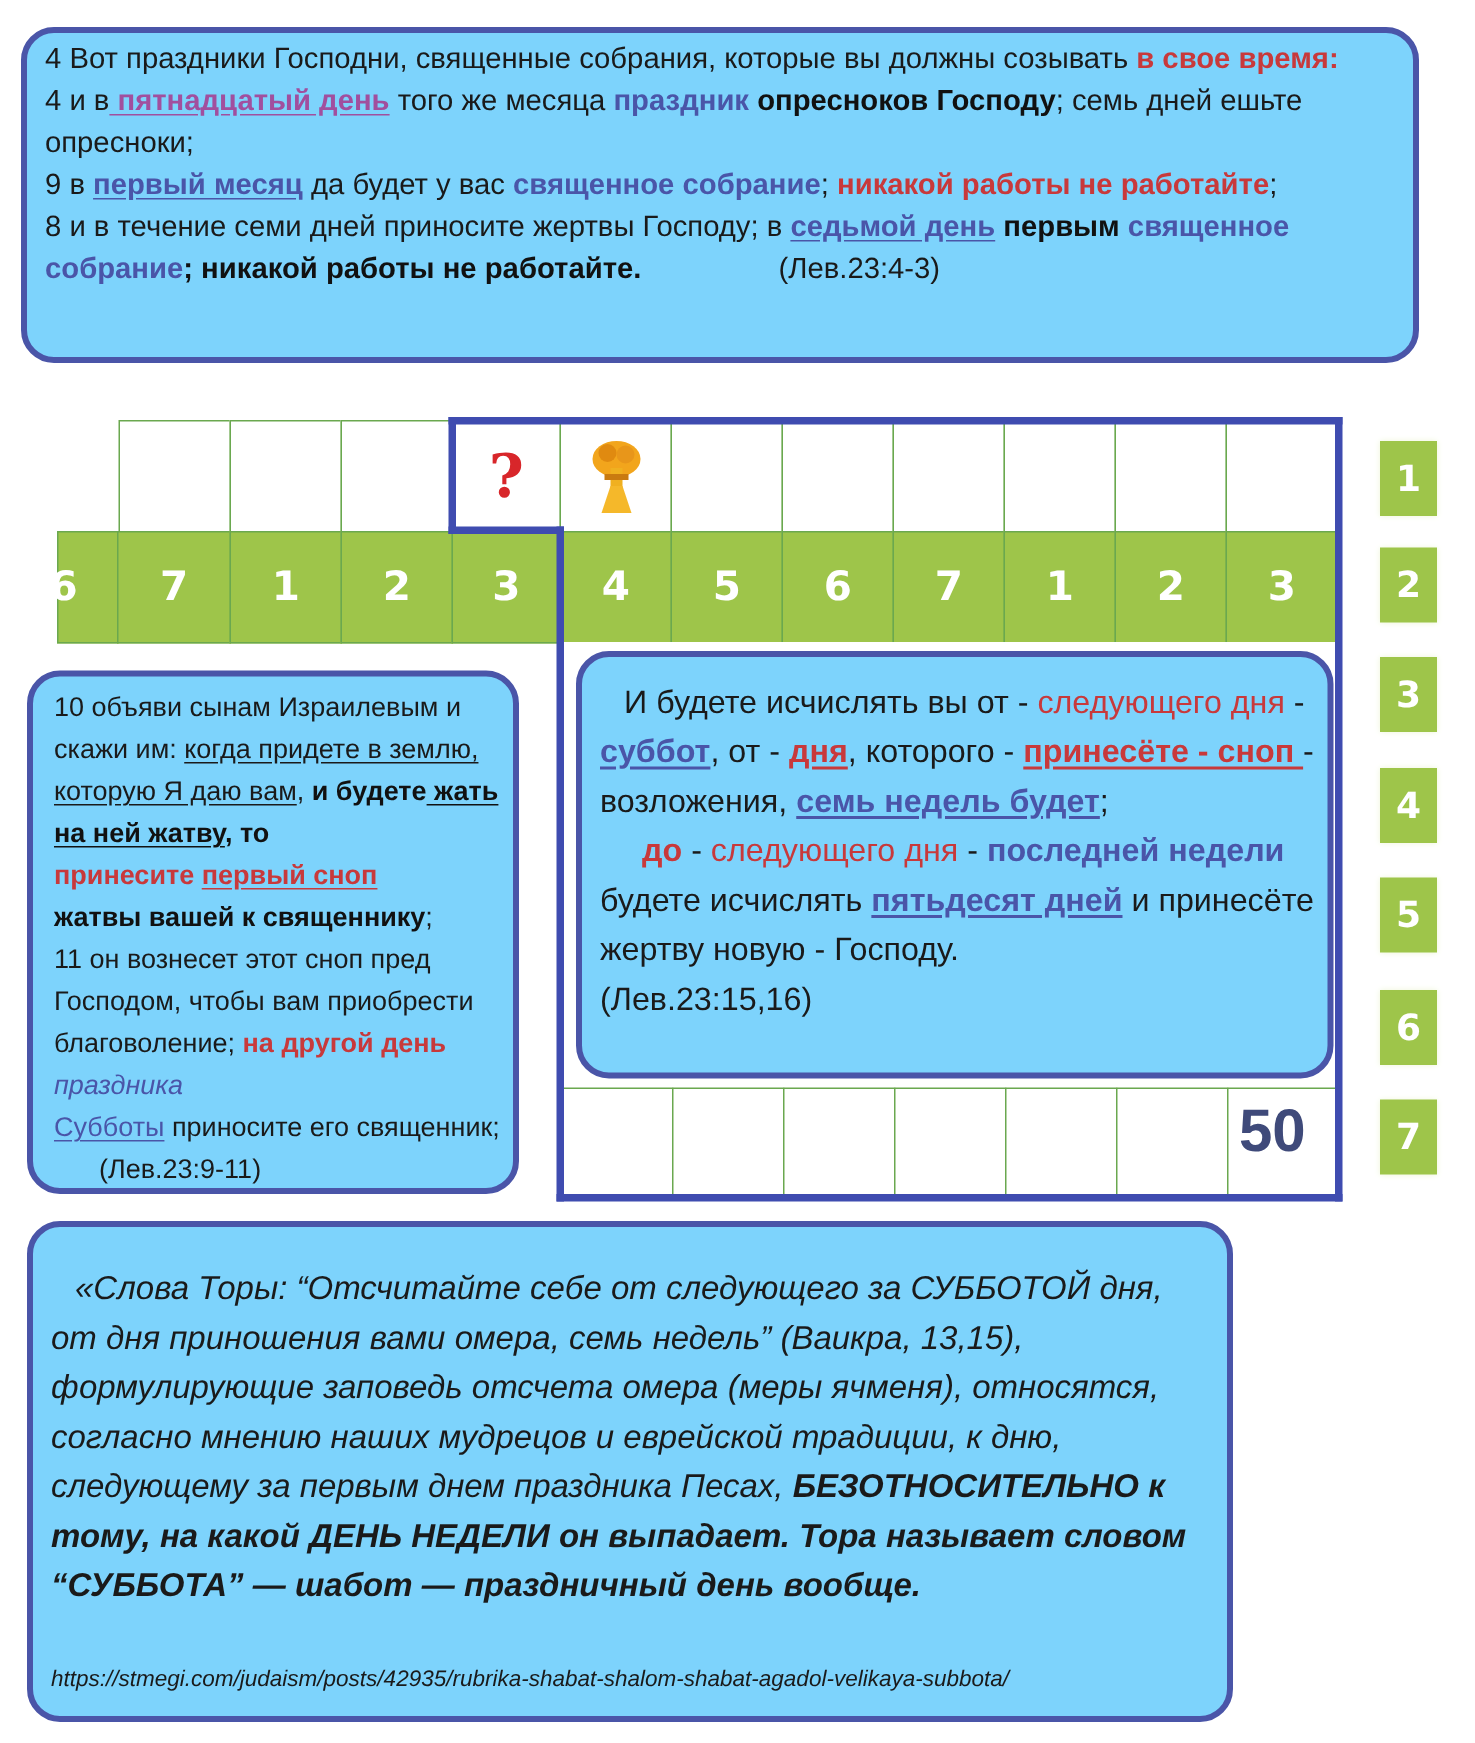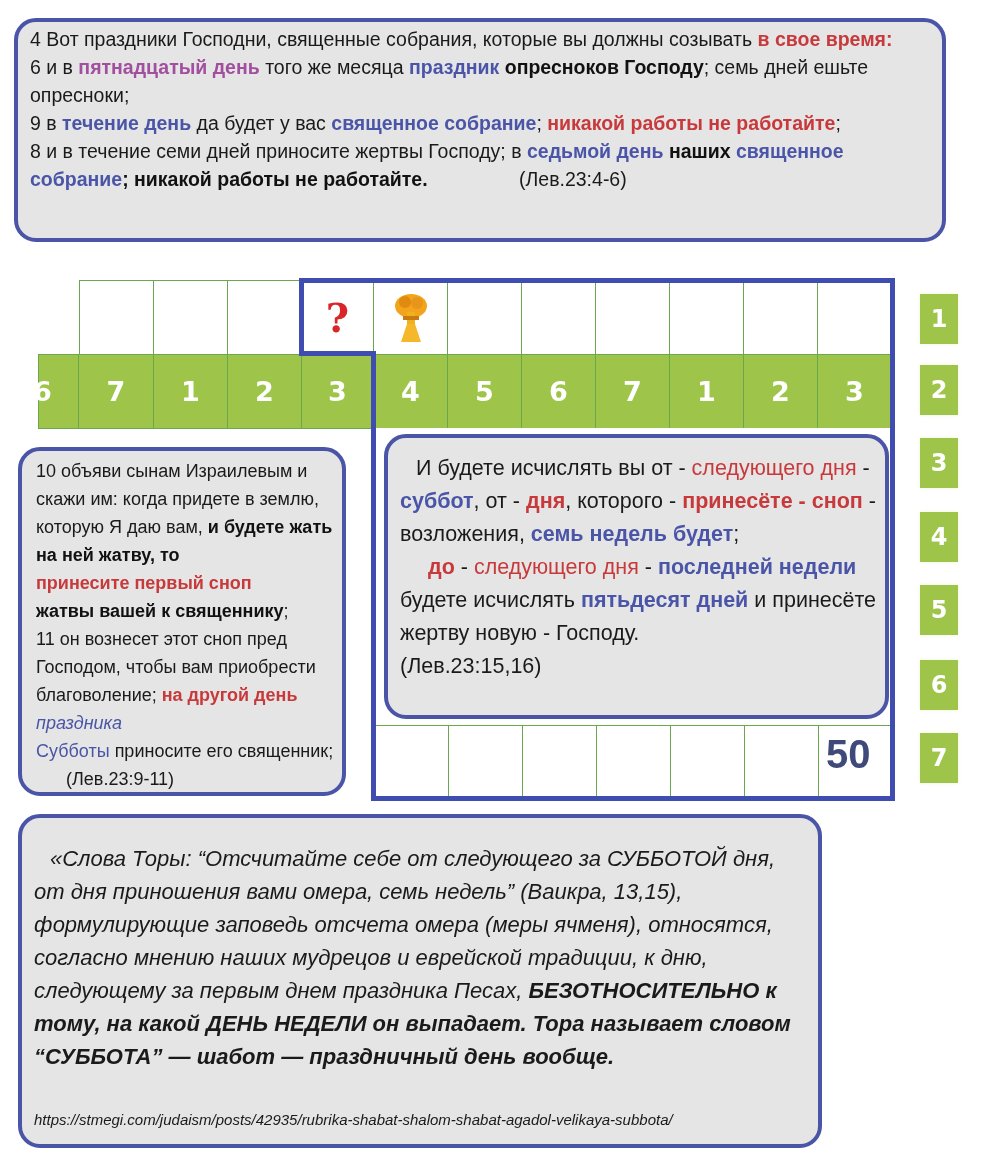--- a/index.html
+++ b/index.html
@@ -1,30 +1,30 @@
 <!DOCTYPE html>
 <html><head>
 <meta charset="utf-8">
 <style>
   html, body { margin: 0; padding: 0; background: #ffffff; }
   body { width: 983px; height: 1162px; position: relative; overflow: hidden;
          font-family: "Liberation Sans", sans-serif; color: #1a1a1a; }
 
-  .box { position: absolute; box-sizing: border-box; background: #e5e5e5;
+  .box { position: absolute; box-sizing: border-box; background: #7dd3fc;
          border: 4px solid #4a55a8; border-radius: 22px; }
 
   
   #top-box { left: 14px; top: 18px; width: 932px; height: 224px;
              padding: 3px 10px 0 12px; font-size: 19.5px; line-height: 28px; }
 
   .red { color: #c8393b; font-weight: bold; }
   .blue { color: #4a55a8; font-weight: bold; }
   .purple { color: #a14f9e; font-weight: bold; }
   .bold { font-weight: bold; color: #111; }
-  .u { text-underline-offset: 3px; }
+  .u { text-decoration: underline; text-underline-offset: 3px; }
   .ital-blue { color: #4a55a8; font-style: italic; }
   .redplain { color: #c8393b; }
 
   
   .cell { position: absolute; box-sizing: border-box; }
   .white-cell { background: #fff; border: 1.5px solid #6aa84f; }
   .green-cell { background: #9ec54a; border: 1.5px solid #6aa84f; color: #fff;
                 font-family: "DejaVu Sans", sans-serif; font-weight: bold; font-size: 27px;
                 display: flex; align-items: center; justify-content: center; }
   .week-badge { position: absolute; left: 920px; width: 38px; height: 50px; background: #9ec54a;
@@ -53,28 +53,28 @@
   #source-url { display: block; margin-top: 30px; font-size: 15px; }
 </style>
 </head>
 <body>
 
 <div id="top-box" class="box">
   <div>
     <span>4 Вот праздники Господни, священные собрания, которые вы должны созывать </span><span class="red">в свое время:</span>
   </div>
   <div>
-    <span>6 и в</span><span class="purple u"> пятнадцатый день</span><span> того же месяца </span><span class="blue">праздник</span><span class="bold"> опресноков Господу</span><span>; семь дней ешьте опресноки;</span>
+    <span>4 и в</span><span class="purple u"> пятнадцатый день</span><span> того же месяца </span><span class="blue">праздник</span><span class="bold"> опресноков Господу</span><span>; семь дней ешьте опресноки;</span>
   </div>
   <div>
-    <span>9 в </span><span class="blue u">течение день</span><span> да будет у вас </span><span class="blue">священное собрание</span><span>; </span><span class="red">никакой работы не работайте</span><span>;</span>
+    <span>9 в </span><span class="blue u">первый месяц</span><span> да будет у вас </span><span class="blue">священное собрание</span><span>; </span><span class="red">никакой работы не работайте</span><span>;</span>
   </div>
   <div>
-    <span>8 и в течение семи дней приносите жертвы Господу; в </span><span class="blue u">седьмой день</span><span class="bold"> наших </span><span class="blue">священное собрание</span><span class="bold">; никакой работы не работайте.</span>
-    <span style="margin-left:86px">(Лев.23:4-6)</span>
+    <span>8 и в течение семи дней приносите жертвы Господу; в </span><span class="blue u">седьмой день</span><span class="bold"> первым </span><span class="blue">священное собрание</span><span class="bold">; никакой работы не работайте.</span>
+    <span style="margin-left:86px">(Лев.23:4-3)</span>
   </div>
 </div>
 
 <div id="calendar">
 
   <div class="cell white-cell" style="left:79px;top:280px;width:75px;height:75px"></div>
   <div class="cell white-cell" style="left:153px;top:280px;width:75px;height:75px"></div>
   <div class="cell white-cell" style="left:227px;top:280px;width:75px;height:75px"></div>
   <div class="cell white-cell" style="left:301px;top:280px;width:73px;height:75px;display:flex;align-items:center;justify-content:center">
     <span style="color:#d8262a;font-family:'DejaVu Serif',serif;font-weight:bold;font-size:40px">?</span>

